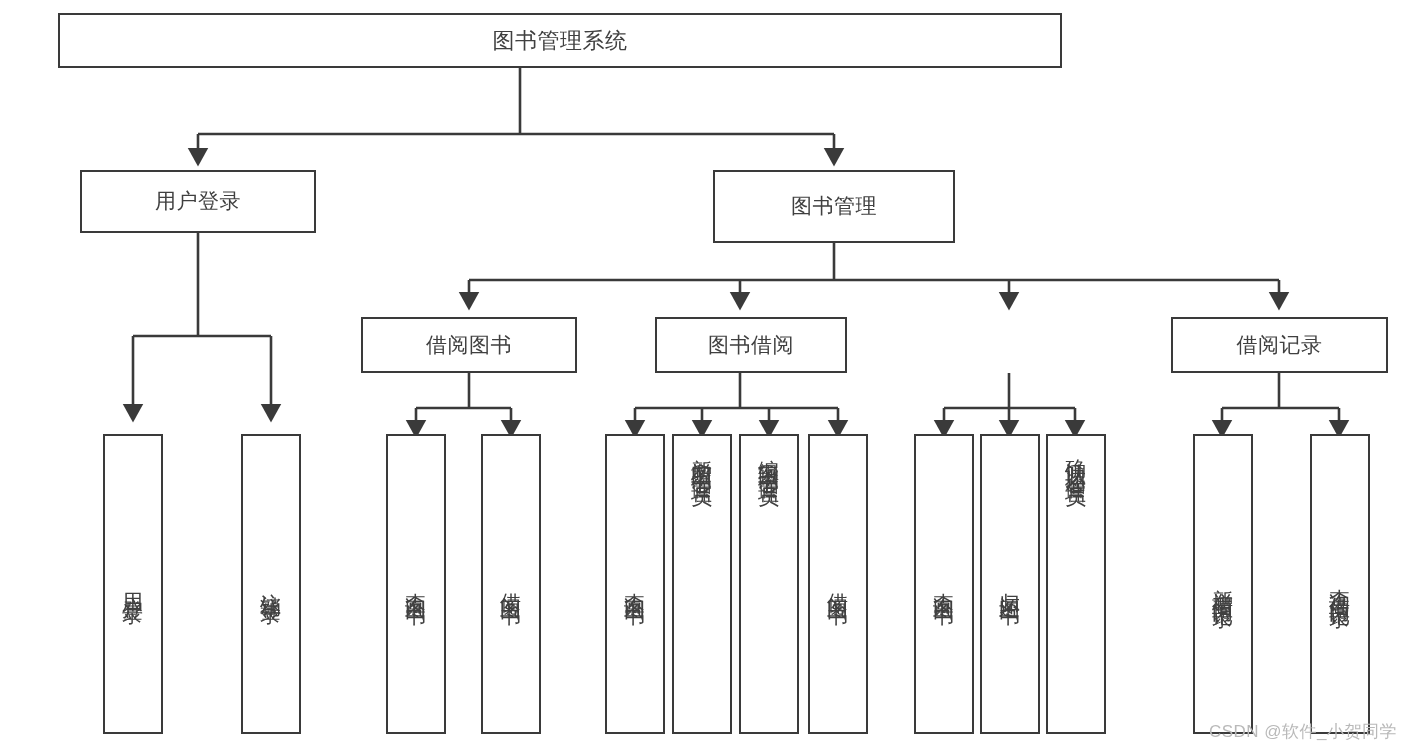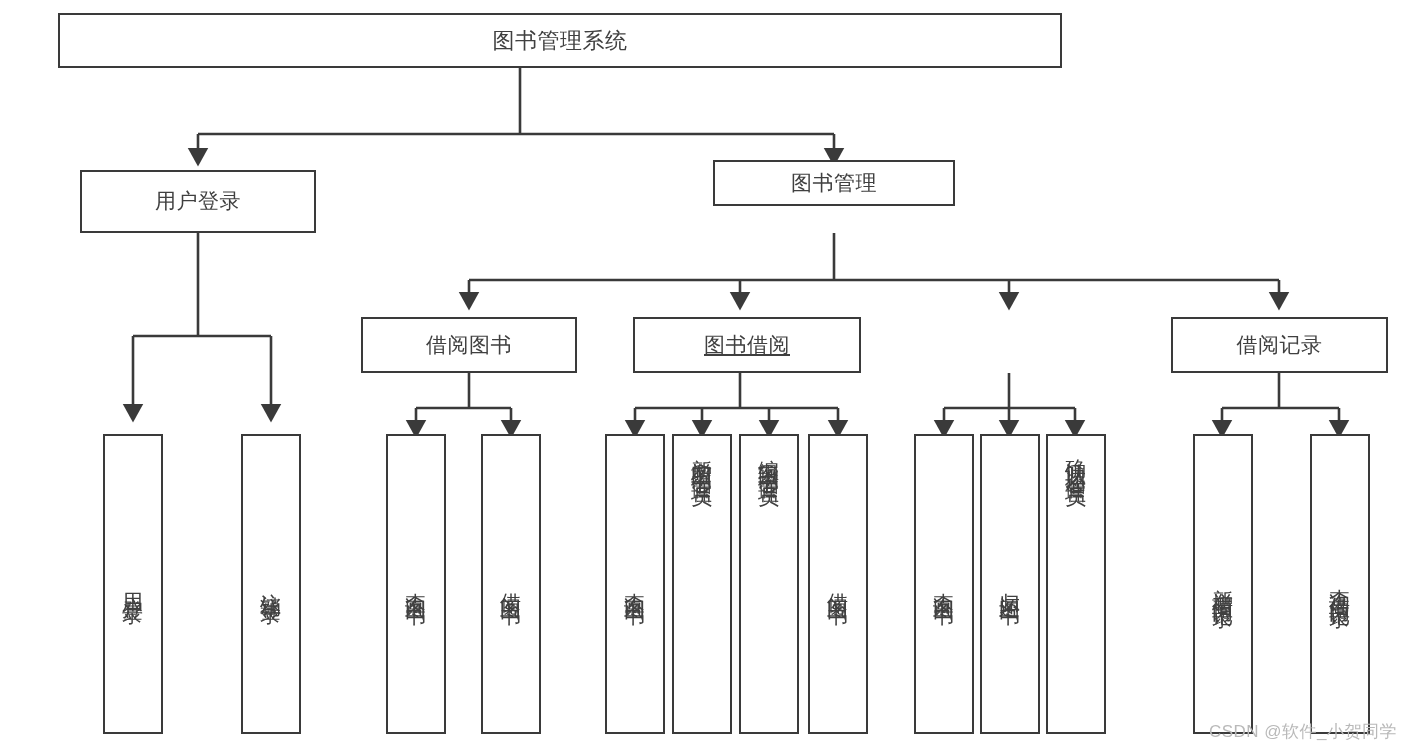--- a/index.html
+++ b/index.html
@@ -135,29 +135,29 @@
   </svg>
 
   <div class="node horiz root" style="left:18px; top:13px; width:1004px; height:55px;margin-left:40px;">
     <span class="node-label">图书管理系统</span>
   </div>
 
   <div class="node horiz" style="left:80px; top:170px; width:236px; height:63px;">
     <span class="node-label">用户登录</span>
   </div>
 
-  <div class="node horiz" style="left:713px; top:160px; width:242px; height:46px;">
+  <div class="node horiz" style="left:713px; top:170px; width:242px; height:73px;">
     <span class="node-label">图书管理</span>
   </div>
 
   <div class="node horiz" style="left:361px; top:317px; width:216px; height:56px;">
     <span class="node-label">借阅图书</span>
   </div>
 
-  <div class="node horiz" style="left:633px; top:317px; width:228px; height:56px;text-decoration:underline;">
+  <div class="node horiz" style="left:655px; top:317px; width:192px; height:56px;">
     <span class="node-label">图书借阅</span>
   </div>
 
 
   <div class="node horiz" style="left:1171px; top:317px; width:217px; height:56px;">
     <span class="node-label">借阅记录</span>
   </div>
 
   <div class="node leaf centered" style="left:103px; top:434px; width:60px; height:300px;">
     <span class="node-label">用户登录</span>

